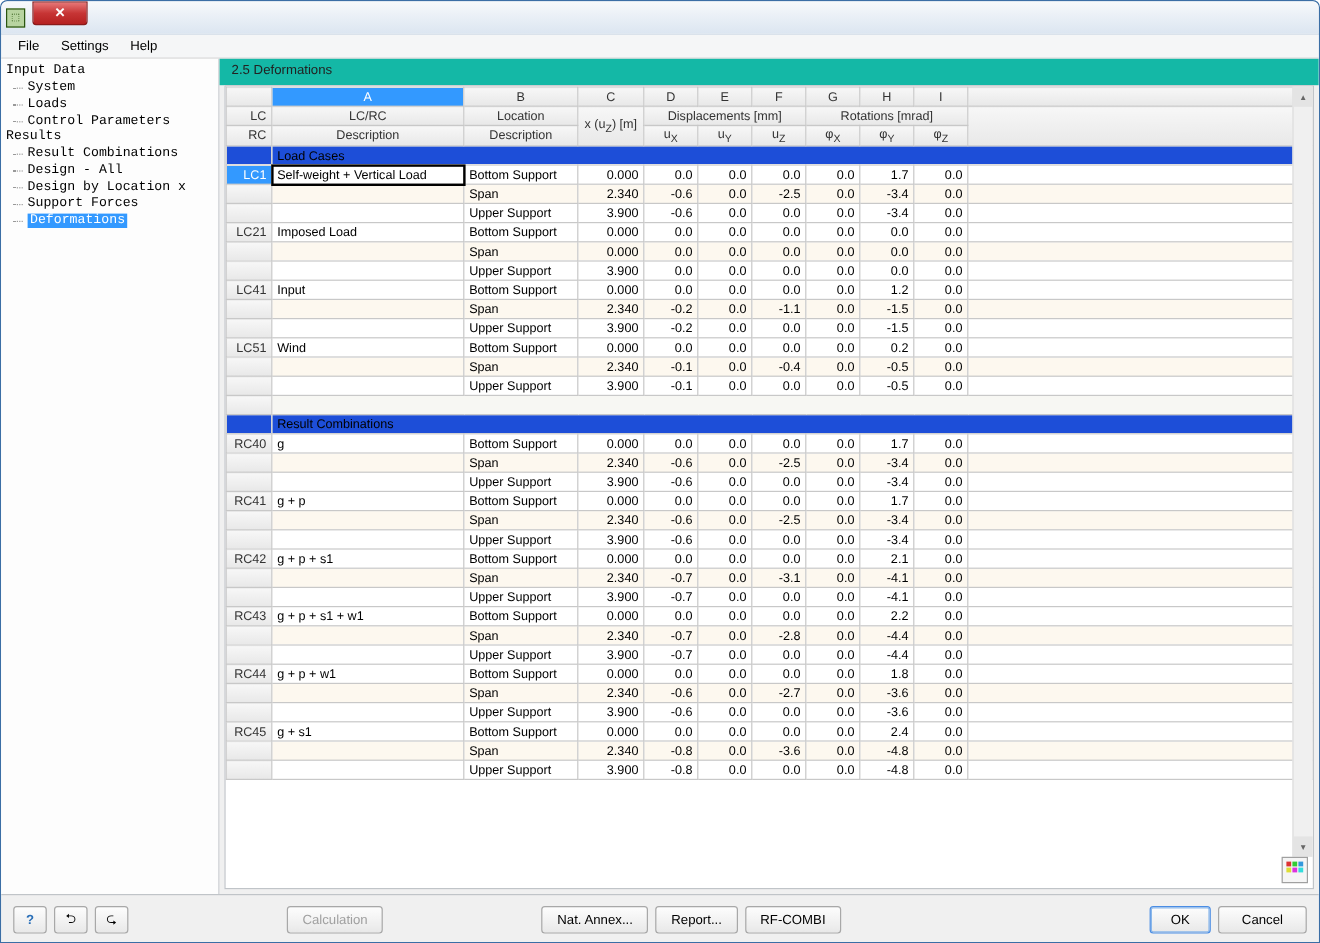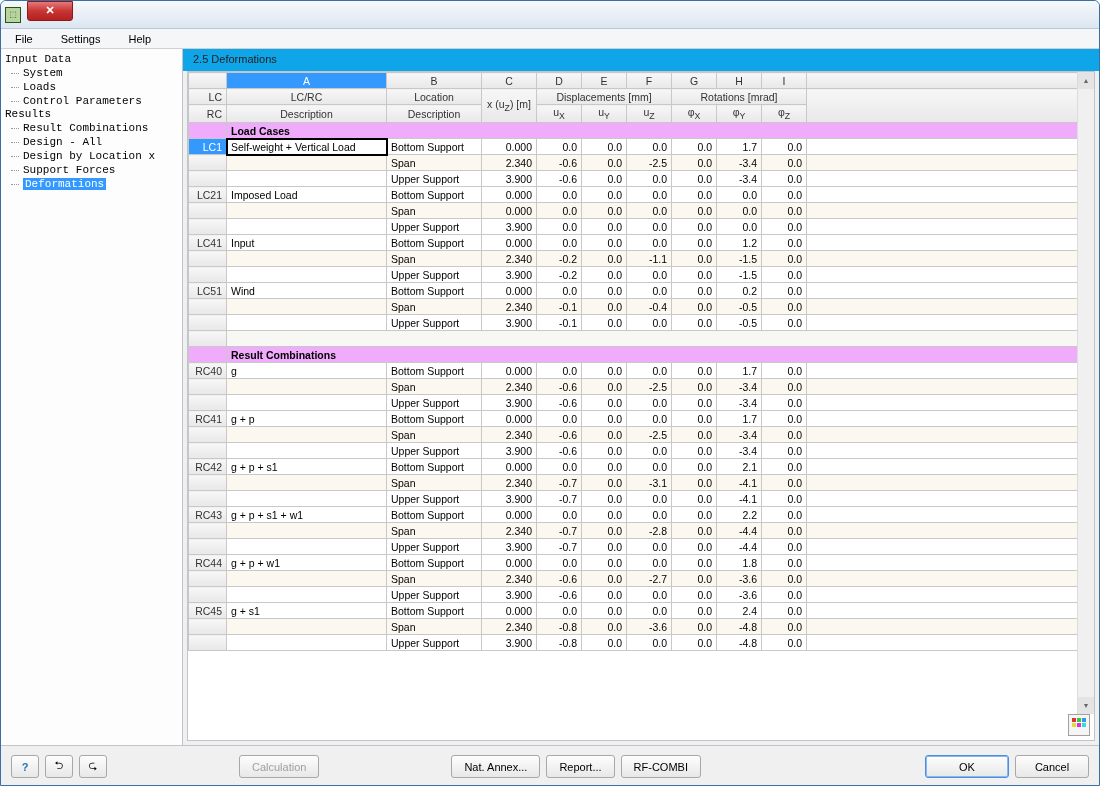--- a/index.html
+++ b/index.html
@@ -39,21 +39,21 @@
   display: flex; align-items: center; justify-content: center;
   color: #fff; font-size: 11px; font-weight: bold;
 }
 
 .menubar {
   height: 20px;
   background: #f5f6f7;
   border-bottom: 1px solid #d0d0d0;
   display: flex; align-items: center;
   padding: 0 6px;
-  gap: 12px;
+  gap: 2px;
 }
 .menubar .menu-item { padding: 2px 8px; cursor: default; }
 
 .mainarea {
   display: flex;
   height: calc(786px - 28px - 20px - 42px);
   background: #fff;
 }
 
 .tree {
@@ -87,21 +87,21 @@
 .content {
   flex: 1;
   background: #f0f0f0;
   display: flex; flex-direction: column;
   padding: 0;
 }
 .content-header {
   padding: 4px 10px 6px 10px;
   font-size: 11px;
   color: #222;
-  background: #0ea5e9;
+  background: #14b8a6;
 }
 .table-wrap {
   flex: 1;
   margin: 0 4px 4px 4px;
   background: #fff;
   border: 1px solid #c0c4c8;
   position: relative;
   overflow: hidden;
 }
 .grid {
@@ -129,22 +129,22 @@
 }
 .grid .rowhdr {
   background: linear-gradient(to bottom, #f7f7f7, #e8e8e8);
   text-align: right;
   color: #333;
 }
 .grid .rowhdr.sel {
   background: #3399ff; color: #fff;
 }
 .grid .section td {
-  background: #f0abfc;
-  font-weight: bold;
+  background: #1d4ed8;
+  font-weight: normal;
   color: #000;
 }
 .grid td.txt { text-align: left; }
 .grid td.num { text-align: right; }
 .grid td.alt { background: #fdf8ef; }
 .grid td.sel-outline {
   outline: 2px solid #000;
   outline-offset: -1px;
 }
 .color-btn {
@@ -708,15 +708,15 @@
   <button class="btn icon">
     <span>⮎</span>
   </button>
   <div class="big-gap"></div>
   <button class="btn disabled">Calculation</button>
   <div class="big-gap"></div>
   <button class="btn">Nat. Annex...</button>
   <button class="btn">Report...</button>
   <button class="btn">RF-COMBI</button>
   <div class="spacer"></div>
-  <button class="btn default" style="width:84px">OK</button>
+  <button class="btn default" style="width:51px">OK</button>
   <button class="btn" style="width:74px">Cancel</button>
 </div>
 
 </body></html>

